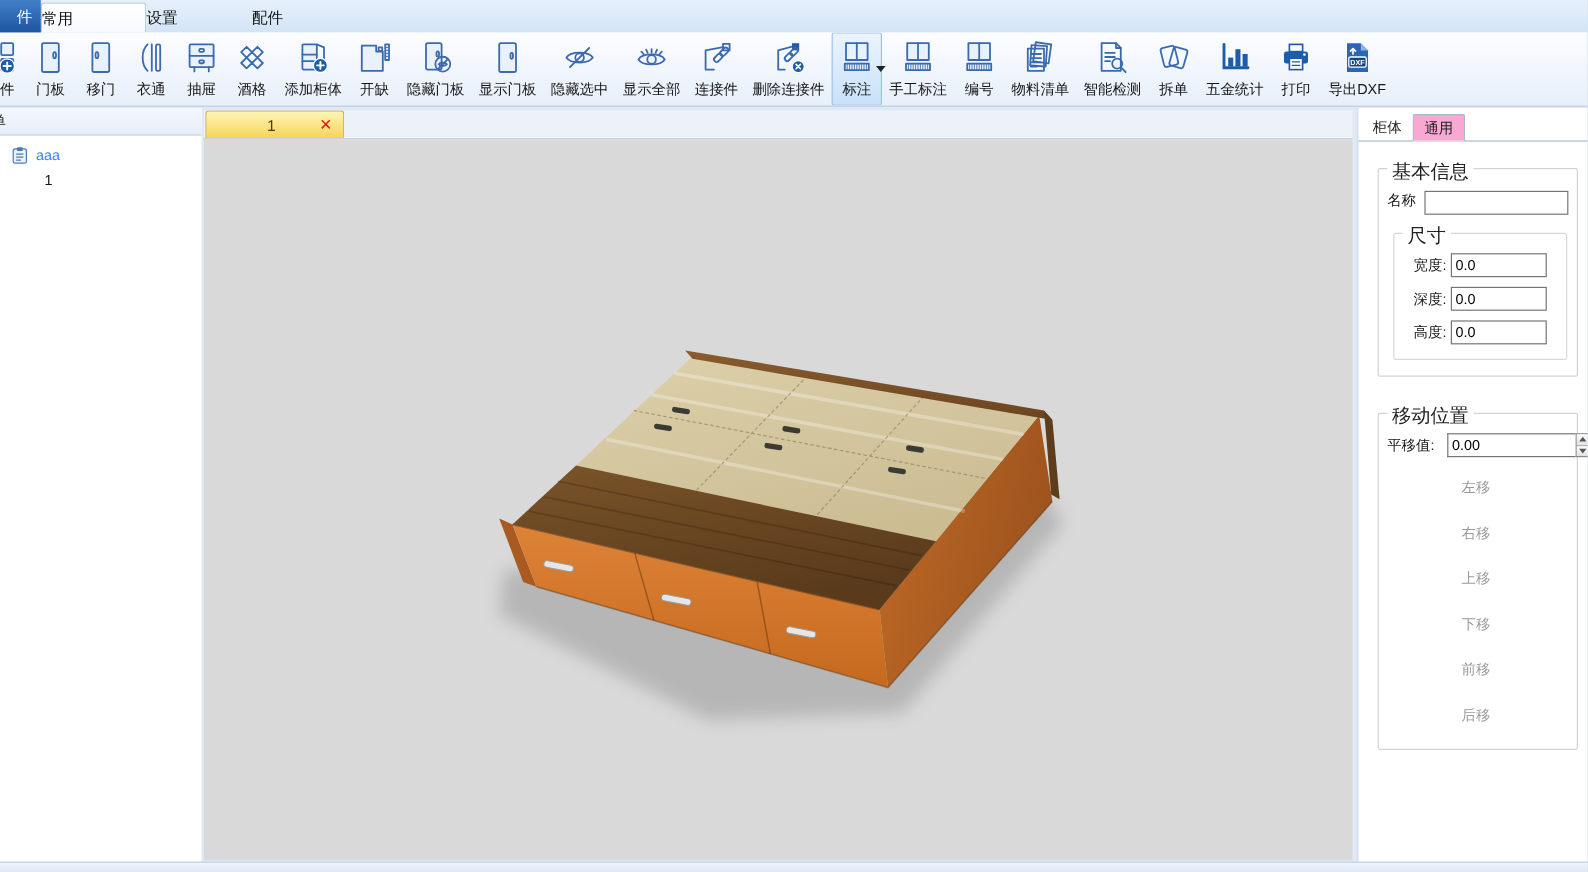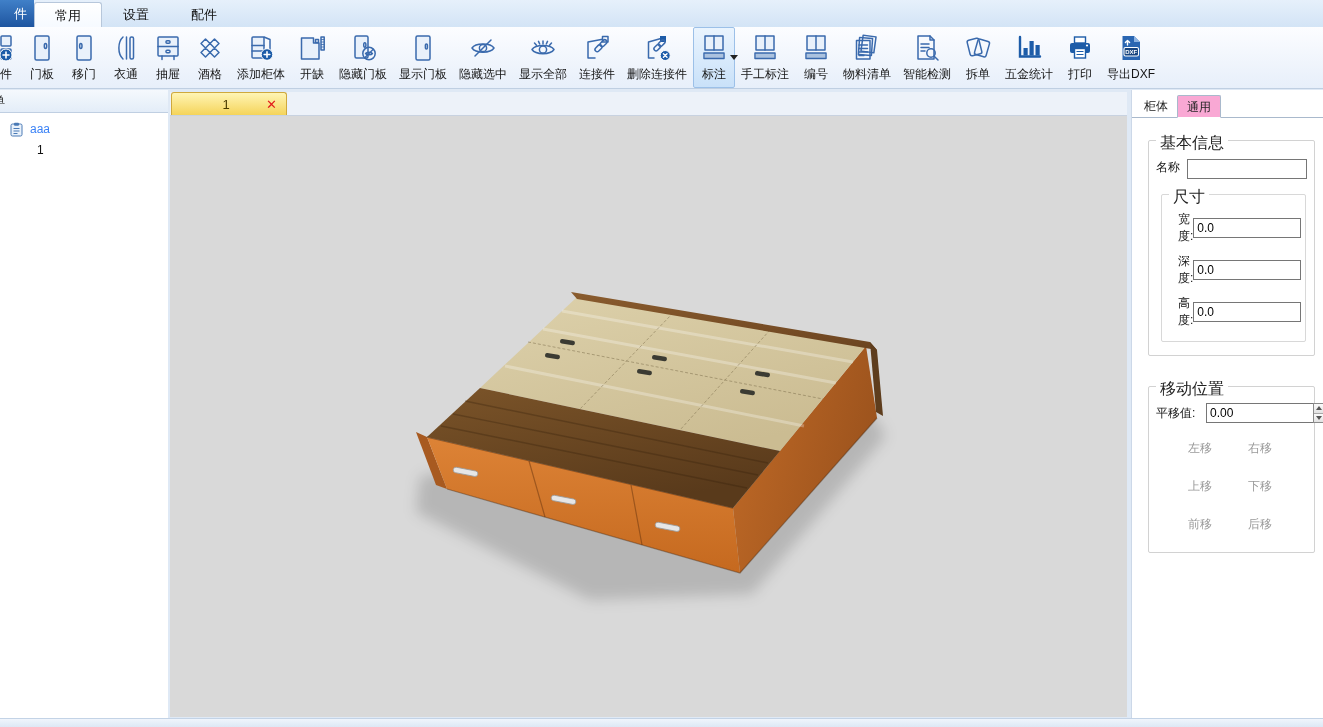--- a/index.html
+++ b/index.html
@@ -5,21 +5,21 @@
   html,body{margin:0;padding:0}
   body{width:1323px;height:727px;position:relative;overflow:hidden;background:#dfe9f5;
        font-family:"Liberation Sans","DejaVu Sans",sans-serif;font-size:12px;color:#161616}
 
   
   .ribbon{position:absolute;left:0;top:0;width:1323px;height:90px}
   .tabrow{height:27px;background:linear-gradient(#e6f0fb,#d3e4f6);display:flex;align-items:flex-end}
   .file-tab{width:34px;height:27px;background:linear-gradient(#4080c8,#1e55a0);color:#fff;
             display:flex;align-items:center;justify-content:flex-end;padding-right:7px;
             box-sizing:border-box;font-size:13px;overflow:hidden}
-  .rtab{height:24px;line-height:24px;width:68px;text-align:center;font-size:13px;color:#111;cursor:default}
+  .rtab{height:24px;line-height:24px;width:88px;text-align:left;font-size:13px;color:#111;cursor:default}
   .rtab.active{background:linear-gradient(#ffffff,#f6faff);border:1px solid #b7c7db;border-bottom:none;
                border-radius:3px 3px 0 0;height:25px;line-height:25px;box-sizing:border-box}
   .toolrow{height:62px;background:linear-gradient(#fcfdff,#e7effa);border-bottom:1px solid #bfcfe2;
            display:flex;align-items:stretch;box-sizing:border-box;overflow:hidden}
   .tbtn{display:flex;flex-direction:column;align-items:center;justify-content:flex-start;
         padding:4px 6px 2px;cursor:default;white-space:nowrap}
   .tbtn .lab{font-size:12px;color:#161616;margin-top:2px}
   .tbtn.first{margin-left:-21px}
   .tbtn.hl{background:linear-gradient(#eaf4fe,#c9e1f9);border:1px solid #9cc0e8;border-radius:2px;
            padding:3px 5px 1px}
@@ -59,35 +59,35 @@
   .gtitle{position:absolute;top:-8px;left:7px;background:#fff;padding:0 4px;font-size:16px;color:#222}
   #g-basic{margin:22px 8px 0 16px;padding:18px 7px 10px}
   .namerow{display:flex;align-items:flex-start}
   .namerow label{margin-right:7px}
   .tinput{border:1px solid #767676;height:20px;font-size:12px;padding:0 3px;box-sizing:border-box;
           font-family:"Liberation Sans","DejaVu Sans",sans-serif;background:#fff}
   .namerow input{flex:1;min-width:0}
   #g-size{margin:15px 1px 3px 5px;padding:16px 16px 4px;border:1px solid #d8d8d8}
   .frow{display:flex;align-items:center;margin-bottom:8px}
   .frow label{width:38px}
-  .frow input{width:108px}
+  .frow input{width:80px}
   #g-move{margin:30px 8px 0 16px;padding:16px 0 6px 7px;overflow:visible}
   .offrow{display:flex;align-items:center;margin-right:-11px}
   .offrow label{width:50px;flex:none}
   .offrow input{flex:1;min-width:0;border-right:none}
   .spincol{width:12px;height:20px;display:flex;flex-direction:column;border:1px solid #8a8a8a;
            box-sizing:border-box;flex:none}
   .spincol .sp{flex:1;background:linear-gradient(#fbfbfb,#e2e2e2);display:flex;align-items:center;
                justify-content:center}
   .spincol .sp:first-child{border-bottom:1px solid #a8a8a8}
   .tri-up{width:0;height:0;border-left:3px solid transparent;border-right:3px solid transparent;
           border-bottom:4px solid #555}
   .tri-dn{width:0;height:0;border-left:3px solid transparent;border-right:3px solid transparent;
           border-top:4px solid #555}
-  .mgrid{display:grid;grid-template-columns:1fr 1fr;row-gap:19px;padding:16px 24px 12px 14px;
+  .mgrid{display:grid;grid-template-columns:1fr;row-gap:19px;padding:16px 24px 12px 14px;
          justify-items:center}
   .mbtn{border:none;background:none;color:#9a9a9a;font-size:12px;cursor:default;
         font-family:"Liberation Sans","DejaVu Sans",sans-serif}
 
   
   .statusbar{position:absolute;left:0;top:718px;width:1323px;height:9px;
              background:linear-gradient(#f0f5fc,#dde8f5);border-top:1px solid #c3d3e6;box-sizing:border-box}
 </style>
 </head>
 <body>

